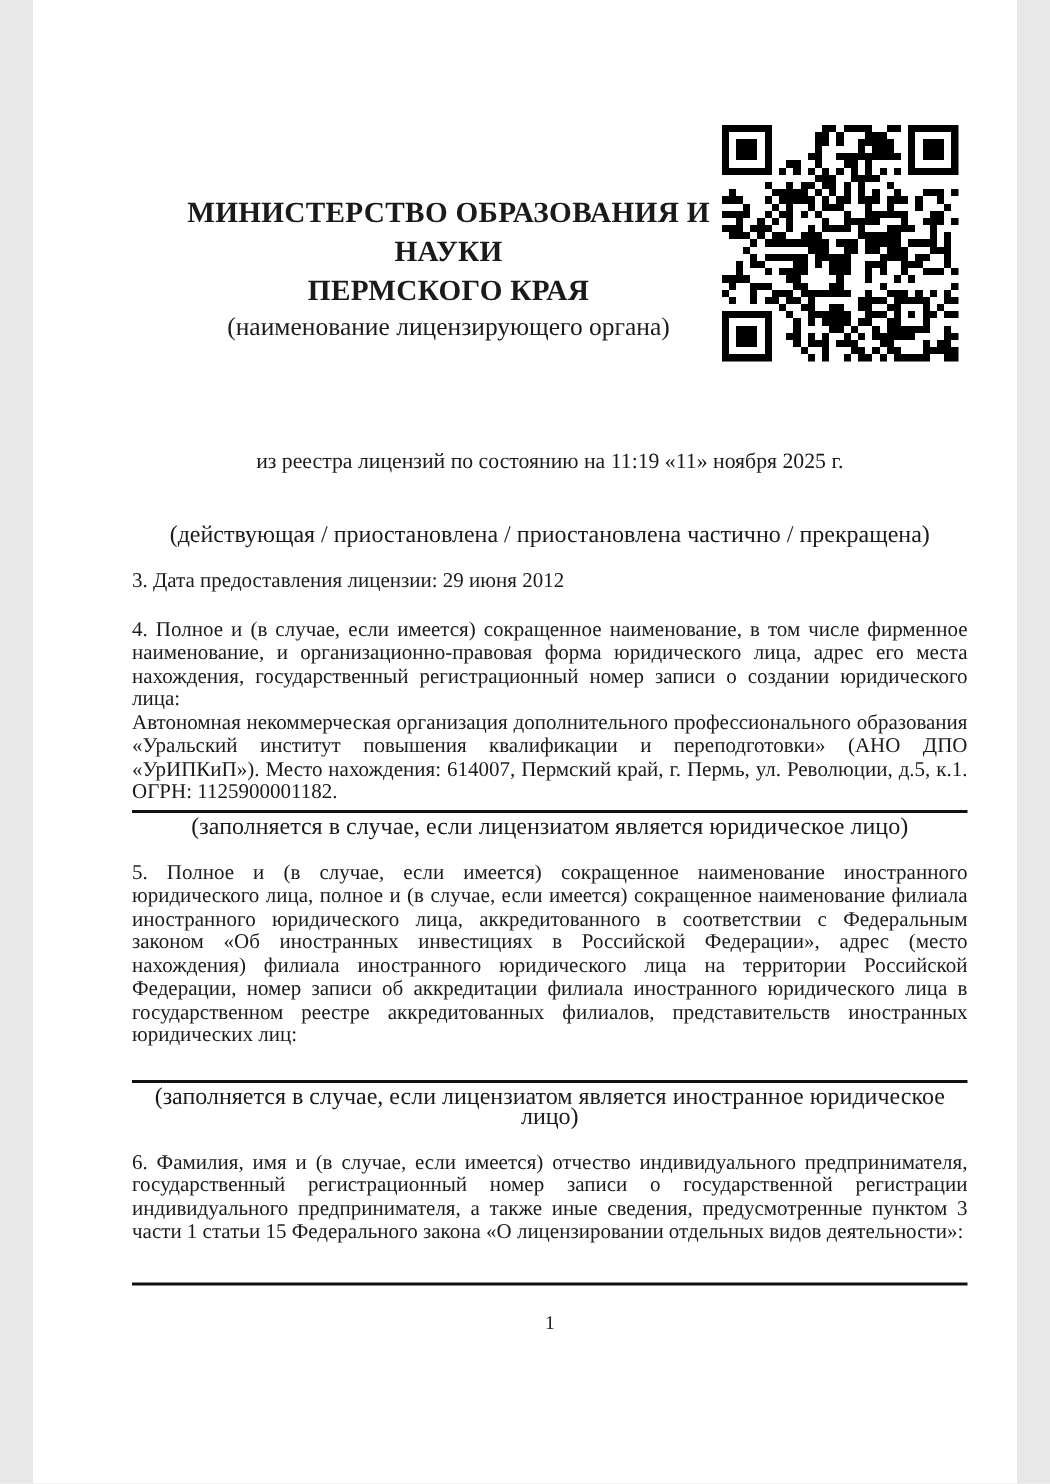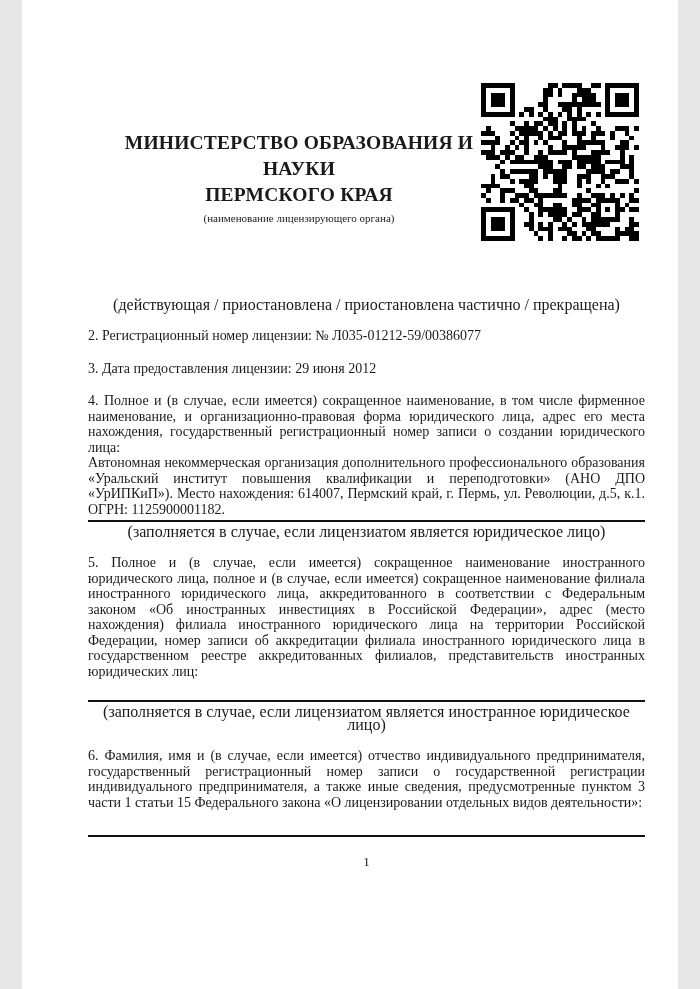--- a/index.html
+++ b/index.html
@@ -11,21 +11,21 @@
     box-sizing:border-box;
     padding:0 33px 0 66px;
     font-family:"Liberation Serif","DejaVu Serif",serif;
     color:#1a1a1a;
     overflow:hidden;
   }
   .header{position:relative;height:245px;}
   .qr{position:absolute;top:83px;right:6px;width:158px;height:158px;}
   .ministry{position:absolute;top:130px;left:0;width:422px;text-align:center;}
   .ministry-name{font-weight:bold;font-size:19.5px;line-height:26px;letter-spacing:.2px;}
-  .ministry-caption{font-size:11px;line-height:14px;margin-top:3px;}
+  .ministry-caption{font-size:17px;line-height:14px;margin-top:3px;}
   .doc-title{margin-top:53px;text-align:center;font-size:14.5px;line-height:21px;}
   .item{margin-bottom:17px;}
   .para{font-size:14px;line-height:15.5px;}
   .just{text-align:justify;text-justify:inter-word;}
   .small-caption{font-size:16px;line-height:13px;text-align:center;margin-top:3px;margin-bottom:4px;}
   .rule{border-bottom:2px solid #111;margin-top:3px;}
   .answer-space{height:18px;}
   .answer-space.tall{height:22px;}
   .item-7{margin-top:31px;}
   .page-number{margin-top:13px;text-align:center;font-size:13px;}
@@ -568,29 +568,27 @@
           <rect x="25" y="32" width="1" height="1"></rect>
           <rect x="26" y="32" width="1" height="1"></rect>
           <rect x="27" y="32" width="1" height="1"></rect>
           <rect x="28" y="32" width="1" height="1"></rect>
           <rect x="31" y="32" width="1" height="1"></rect>
           <rect x="32" y="32" width="1" height="1"></rect>
         </svg></div>
   </div>
 
   <div class="doc-title">
+    <div>из реестра лицензий по состоянию на 11:19 «11» ноября 2025 г.</div>
   </div>
 
   <div class="item" style="margin-top:31px;">
     <div class="small-caption">(действующая / приостановлена / приостановлена частично / прекращена)</div>
   </div>
 
-  <div class="item">
-    <div class="para">2. Регистрационный номер лицензии: № Л035-01212-59/00386077</div>
-  </div>
 
   <div class="item">
     <div class="para">3. Дата предоставления лицензии: 29 июня 2012</div>
   </div>
 
   <div class="item">
     <div class="para just">4. Полное и (в случае, если имеется) сокращенное наименование, в том числе фирменное наименование, и организационно-правовая форма юридического лица, адрес его места нахождения, государственный регистрационный номер записи о создании юридического лица:</div>
     <div class="para just">Автономная некоммерческая организация дополнительного профессионального образования «Уральский институт повышения квалификации и переподготовки» (АНО ДПО «УрИПКиП»). Место нахождения: 614007, Пермский край, г. Пермь, ул. Революции, д.5, к.1. ОГРН: 1125900001182.</div>
     <div class="rule"></div>
     <div class="small-caption">(заполняется в случае, если лицензиатом является юридическое лицо)</div>

